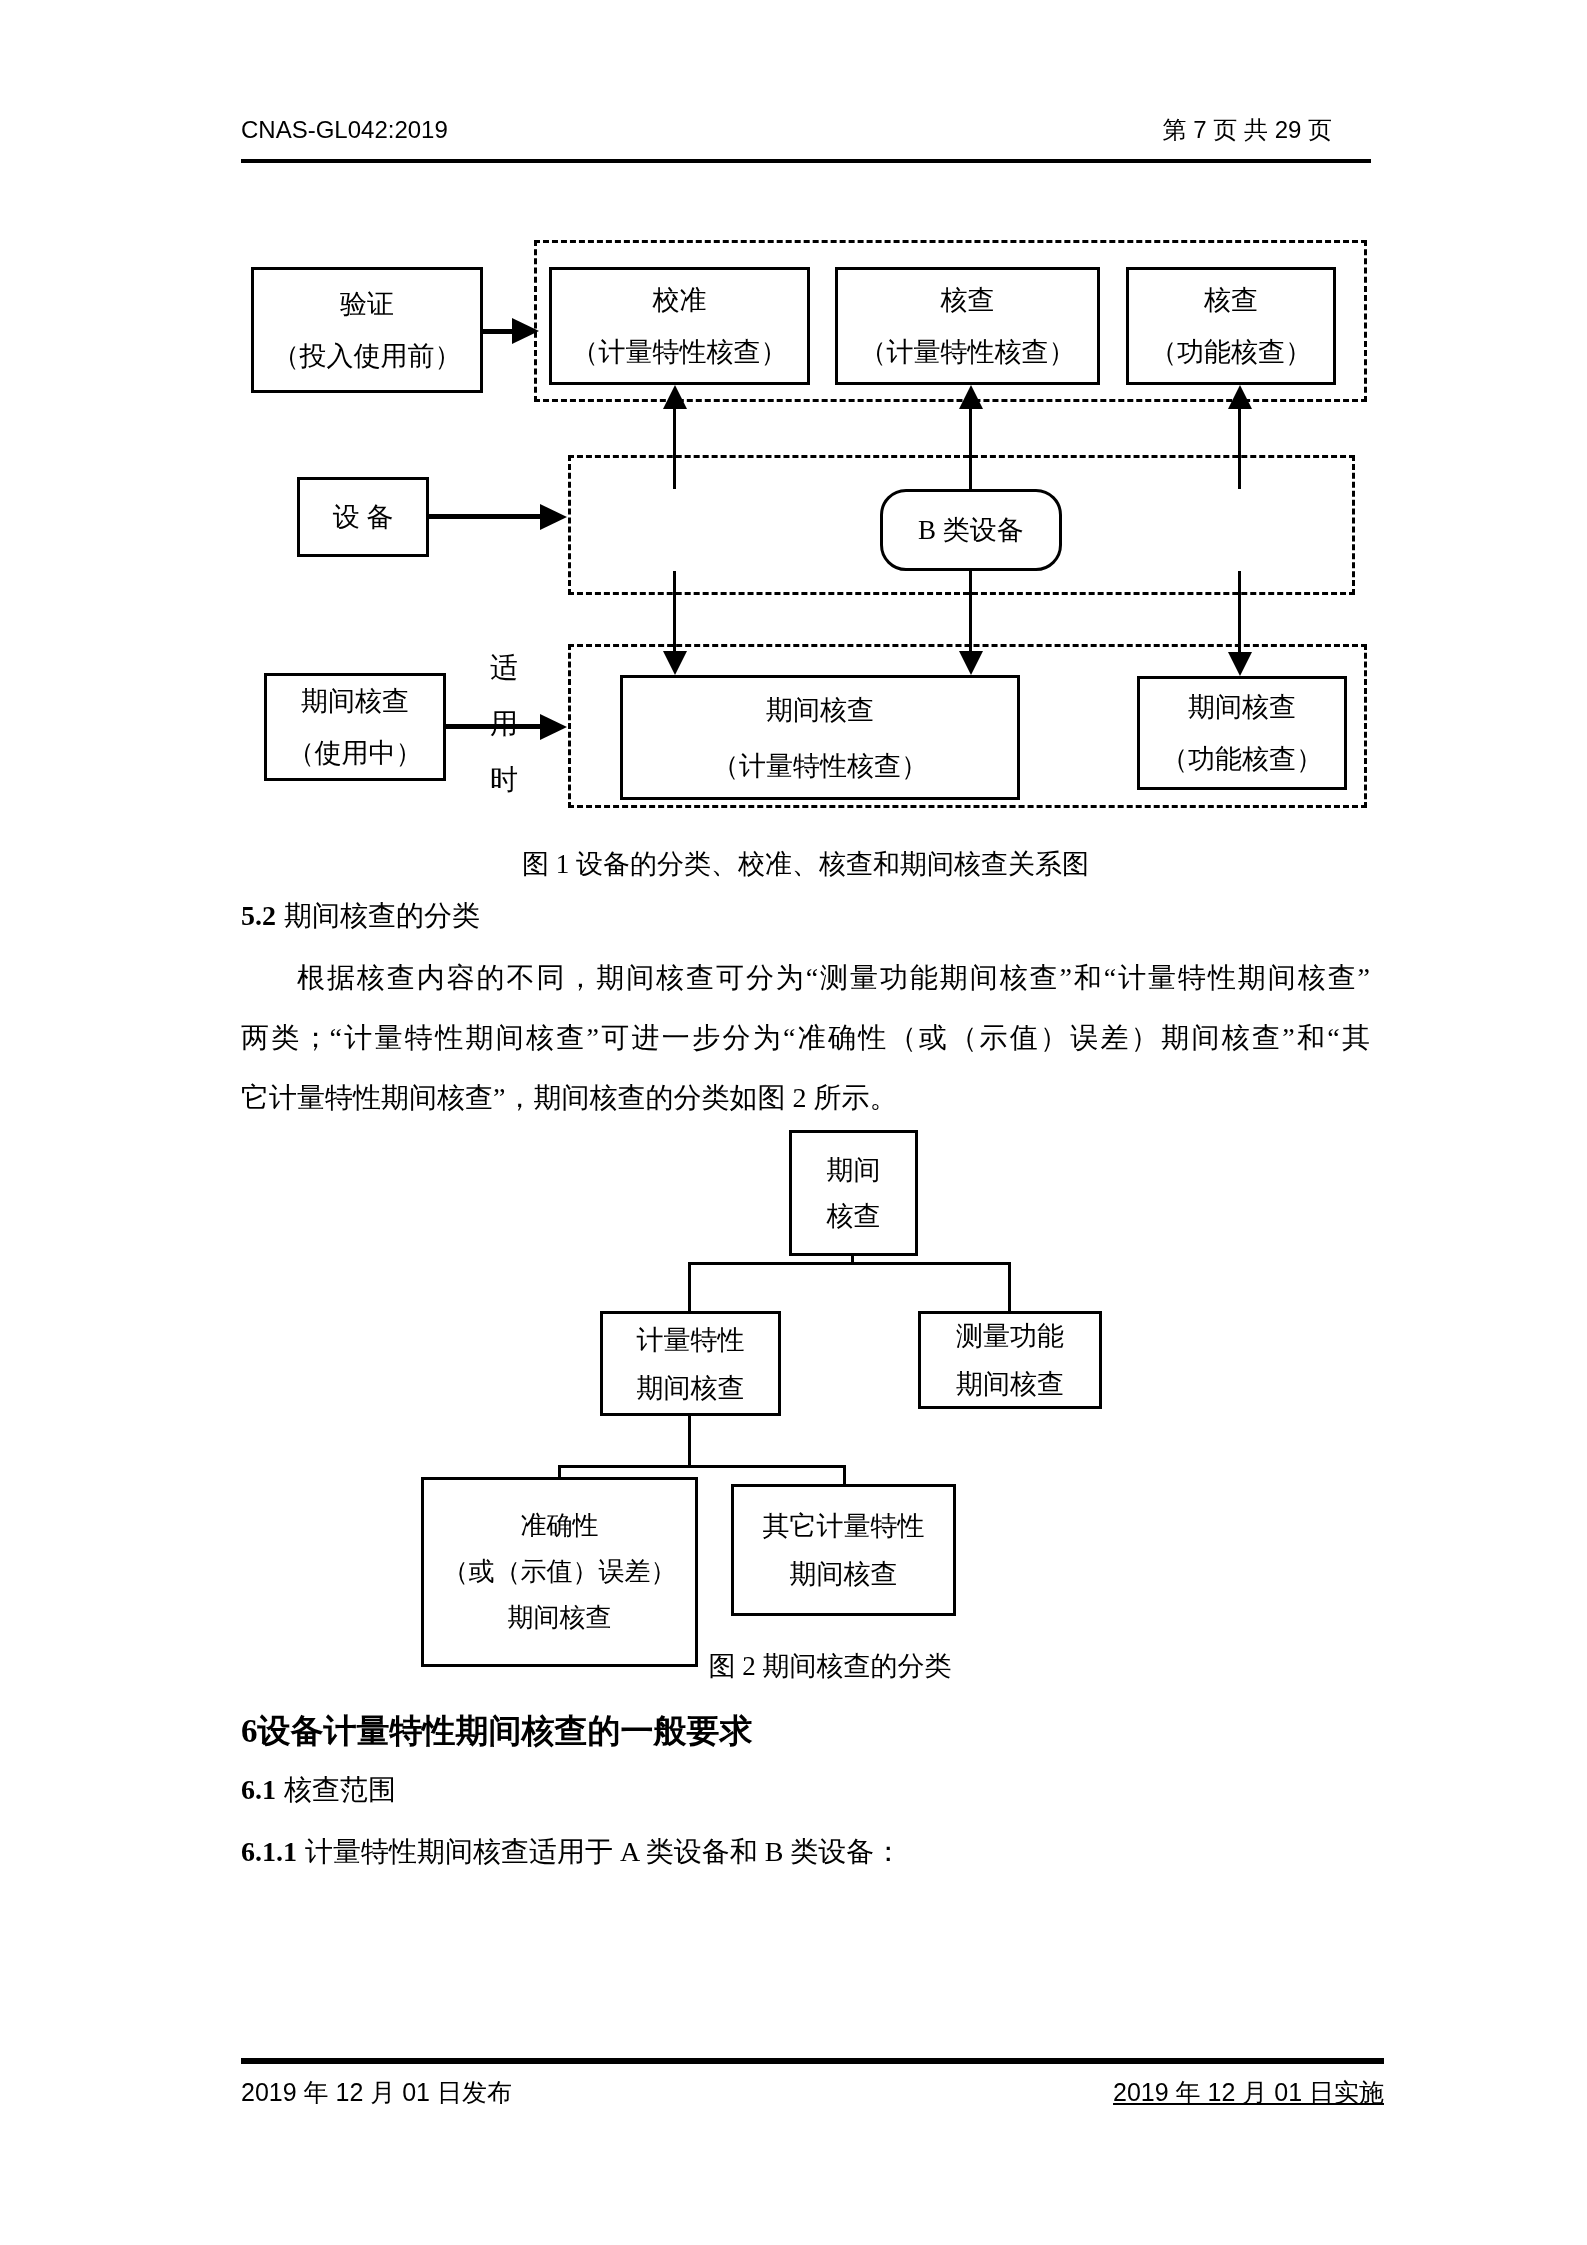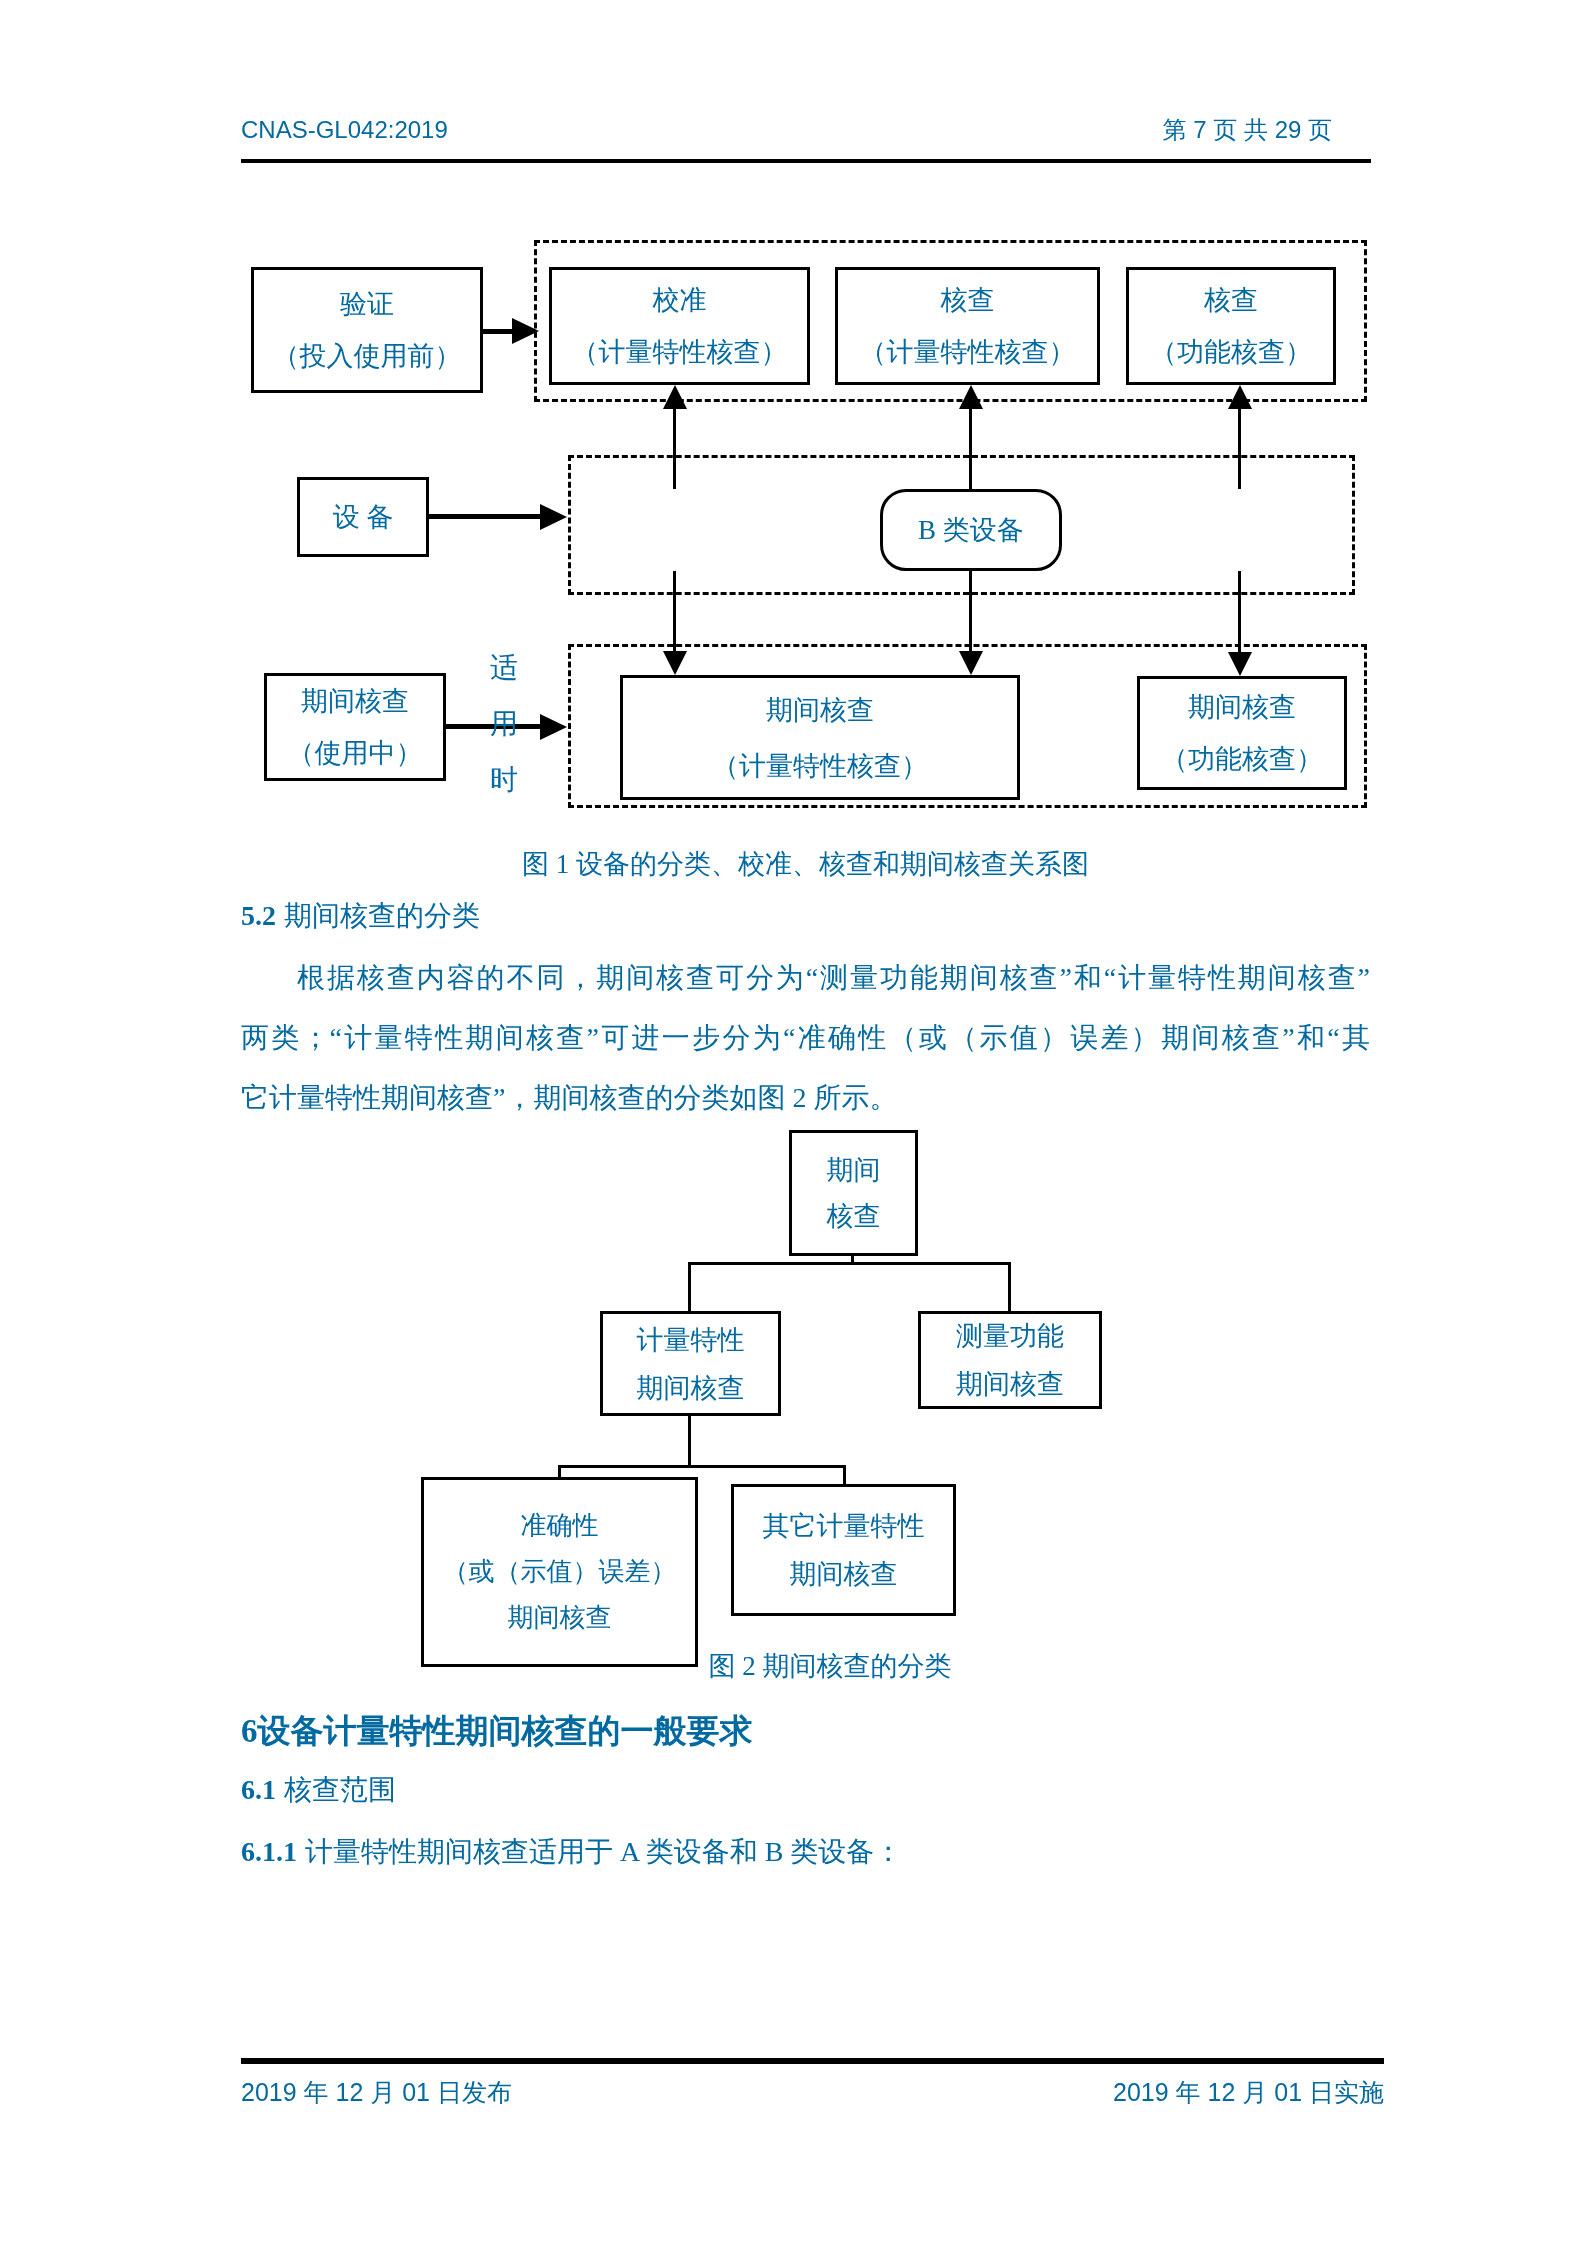--- a/index.html
+++ b/index.html
@@ -1,18 +1,18 @@
 <!DOCTYPE html>
 <html><head>
 <meta charset="utf-8">
 <style>
   html,body{margin:0;padding:0;background:#e8e8e8;}
   .page{
     position:relative;width:1587px;height:2245px;margin:0 auto;background:#ffffff;
-    font-family:"Liberation Serif","DejaVu Serif",serif;color:#0369a1;overflow:hidden;
+    font-family:"Liberation Serif","DejaVu Serif",serif;color:#000000;overflow:hidden;
   }
   .abs{position:absolute;}
   .sans{font-family:"Liberation Sans","DejaVu Sans",sans-serif;}
   .b{font-weight:bold;}
   
   .ln{position:absolute;font-size:28px;line-height:36px;white-space:nowrap;}
   .just{white-space:normal;text-align:justify;text-align-last:justify;word-break:break-all;}
   
   .fbox{
     position:absolute;border:3px solid #000;background:#fff;box-sizing:border-box;
@@ -168,15 +168,15 @@
   <div class="ln b" style="left:241px;top:1710px;font-size:33px;line-height:42px;">6设备计量特性期间核查的一般要求</div>
   <div class="ln" style="left:241px;top:1772px;">
     <span class="b" style="margin-right:8px;">6.1</span><span>核查范围</span>
   </div>
   <div class="ln" style="left:241px;top:1834px;">
     <span class="b" style="margin-right:8px;">6.1.1</span><span>计量特性期间核查适用于 A 类设备和 B 类设备：</span>
   </div>
 
   <div class="rule" style="left:241px;top:2058px;width:1143px;height:6px;"></div>
   <div class="ln sans" style="left:241px;top:2074px;font-size:25px;">2019 年 12 月 01 日发布</div>
-  <div class="ln sans" style="left:1040px;top:2074px;width:344px;text-align:right;font-size:25px;">2019 年 12 月 01 日实施</div>
+  <div class="ln sans" style="left:1040px;top:2074px;width:344px;text-align:right;font-size:25px;text-decoration:underline;">2019 年 12 月 01 日实施</div>
 
 </div>
 
 </body></html>

